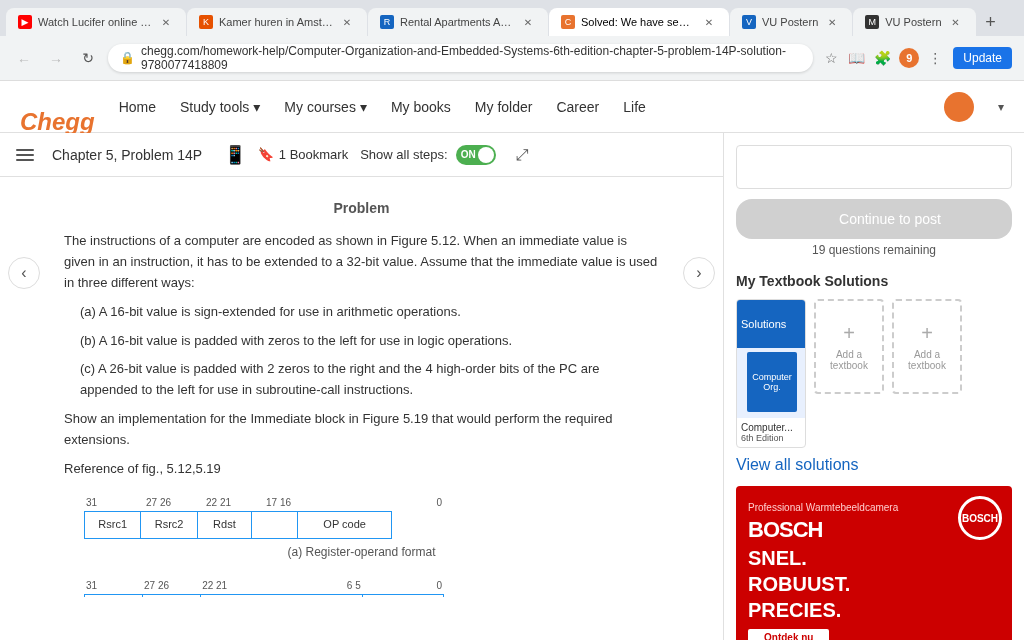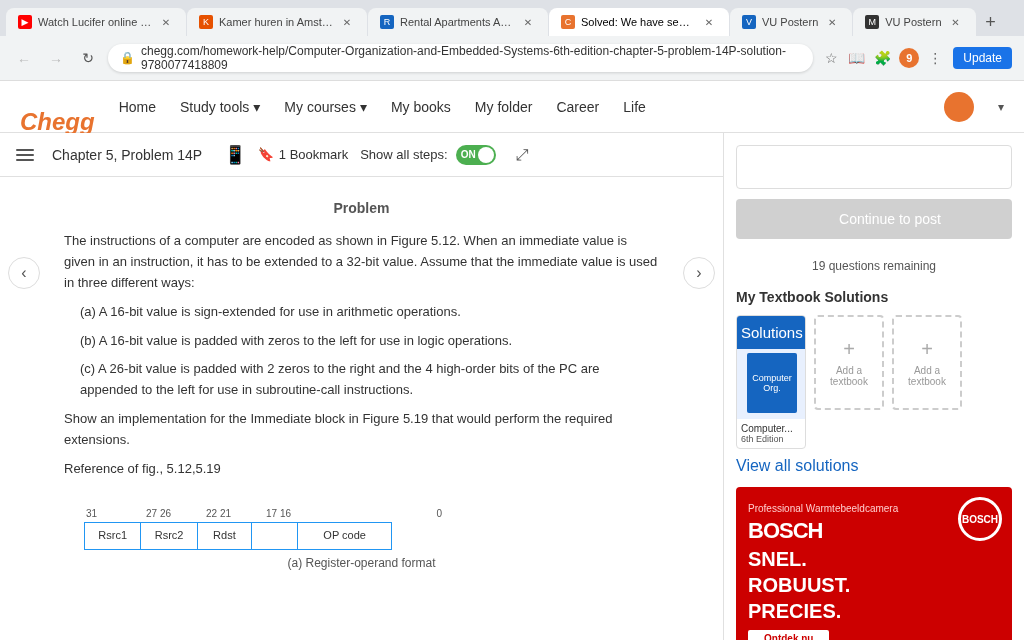--- a/index.html
+++ b/index.html
@@ -47,36 +47,36 @@
     .expand-icon { font-size: 16px; color: #555; cursor: pointer; margin-left: 8px; }
     .nav-arrow { width: 32px; height: 32px; border-radius: 50%; border: 1px solid #ddd; display: flex; align-items: center; justify-content: center; cursor: pointer; color: #555; font-size: 16px; }
 
     
     .problem-content { padding: 20px 24px; overflow-y: auto; height: calc(100% - 44px); font-size: 13px; line-height: 1.6; color: #333; }
     .problem-header { color: #555; font-size: 14px; font-weight: bold; text-align: center; margin-bottom: 12px; }
     .problem-text { margin-bottom: 8px; }
     .problem-text.indent { margin-left: 16px; }
 
     
-    .figure-container { margin: 27px 0; }
+    .figure-container { margin: 16px 0; }
     .figure-row { display: flex; justify-content: center; }
     .register-table { border-collapse: collapse; font-size: 11px; }
     .register-table td { border: 1px solid #2196f3; padding: 4px 10px; text-align: center; }
     .figure-caption { text-align: center; font-size: 12px; color: #555; margin-top: 4px; }
 
     
     .right-panel { width: 300px; padding: 12px; overflow-y: auto; background: #fff; }
     .post-input { width: 100%; height: 44px; border: 1px solid #ddd; border-radius: 4px; padding: 8px; font-size: 13px; color: #999; margin-bottom: 10px; }
-    .continue-btn { width: 100%; height: 40px; background: #d0d0d0; color: #fff; border: none; border-radius: 4px; font-size: 14px; cursor: pointer; margin-bottom: 20px; padding-left: 32px; }
+    .continue-btn { width: 100%; height: 40px; background: #d0d0d0; color: #fff; border: none; border-radius: 16px; font-size: 14px; cursor: pointer; margin-bottom: 4px; padding-left: 32px; }
     .questions-remaining { font-size: 12px; color: #555; text-align: center; margin-bottom: 16px; }
     .section-title { font-size: 14px; font-weight: bold; color: #333; margin-bottom: 10px; }
     .solutions-row { display: flex; gap: 8px; align-items: flex-start; }
     .solution-card { border: 1px solid #ddd; border-radius: 4px; overflow: hidden; width: 70px; }
     .solution-img { width: 70px; height: 70px; background: #f5f5f5; display: flex; align-items: flex-start; justify-content: center; font-size: 10px; color: #888; }
-    .solution-badge { background: #1565c0; color: white; font-size: 15px; padding: 8px 4px; }
+    .solution-badge { background: #1565c0; color: white; font-size: 11px; padding: 18px 4px; }
     .solution-info { padding: 4px; font-size: 10px; color: #333; }
     .add-textbook { width: 70px; height: 95px; border: 2px dashed #ccc; border-radius: 4px; display: flex; flex-direction: column; align-items: center; justify-content: center; color: #999; font-size: 20px; cursor: pointer; gap: 4px; }
     .add-textbook-label { font-size: 10px; text-align: center; }
     .view-all-link { color: #1565c0; font-size: 16px; cursor: pointer; margin-top: 8px; display: block; }
     .bosch-ad { background: #cc0000; color: white; width: 100%; height: 100%; display: flex; flex-direction: column; align-items: flex-start; justify-content: center; padding: 12px; gap: 4px; position: relative; }
     .bosch-logo { font-size: 22px; font-weight: 900; letter-spacing: -1px; }
     .bosch-ring { width: 44px; height: 44px; border-radius: 50%; border: 3px solid white; display: flex; align-items: center; justify-content: center; font-size: 10px; font-weight: bold; color: white; position: absolute; top: 10px; right: 10px; }
     .bosch-big-text { font-size: 20px; font-weight: bold; line-height: 1.1; }
     .bosch-btn { background: white; color: #cc0000; font-size: 10px; padding: 3px 16px; border-radius: 2px; font-weight: bold; margin-top: 4px; }
   </style>

